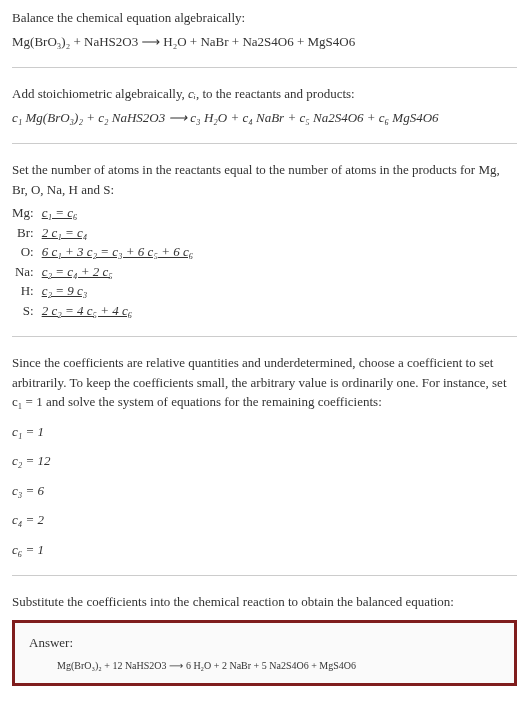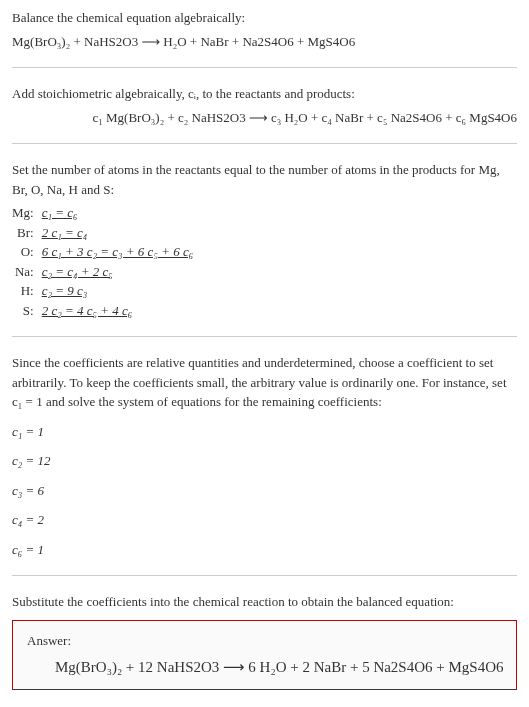--- a/index.html
+++ b/index.html
@@ -22,21 +22,21 @@
     .divider {
       border: none;
       border-top: 1px solid #ccc;
       margin: 16px 0;
     }
     .equation {
       font-family: Georgia, serif;
       margin: 4px 0;
     }
     .italic {
-      text-align: right;
+      font-style: italic;
     }
     .atom-table {
       display: table;
       margin-top: 4px;
     }
     .atom-row {
       display: table-row;
     }
     .atom-label {
       display: table-cell;
@@ -50,33 +50,33 @@
       text-decoration: underline;
     }
     .coeff-list {
       margin-top: 4px;
     }
     .coeff-item {
       font-style: italic;
       margin: 10px 0;
     }
     .answer-box {
-      border: 1px solid #7f1d1d;
+      border: 3px solid #7f1d1d;
       padding: 10px 14px;
       margin-top: 8px;
       background: #fafafa;
     }
     .answer-label {
       font-size: 13px;
       margin-bottom: 6px;
       color: #333;
     }
     .answer-equation {
       padding-left: 28px;
-      font-size: 15px;
+      font-size: 10px;
     }
     .nowrap {
       white-space: nowrap;
     }
   </style>
 </head>
 <body>
 
 <div class="section">
   <div>Balance the chemical equation algebraically:</div>

